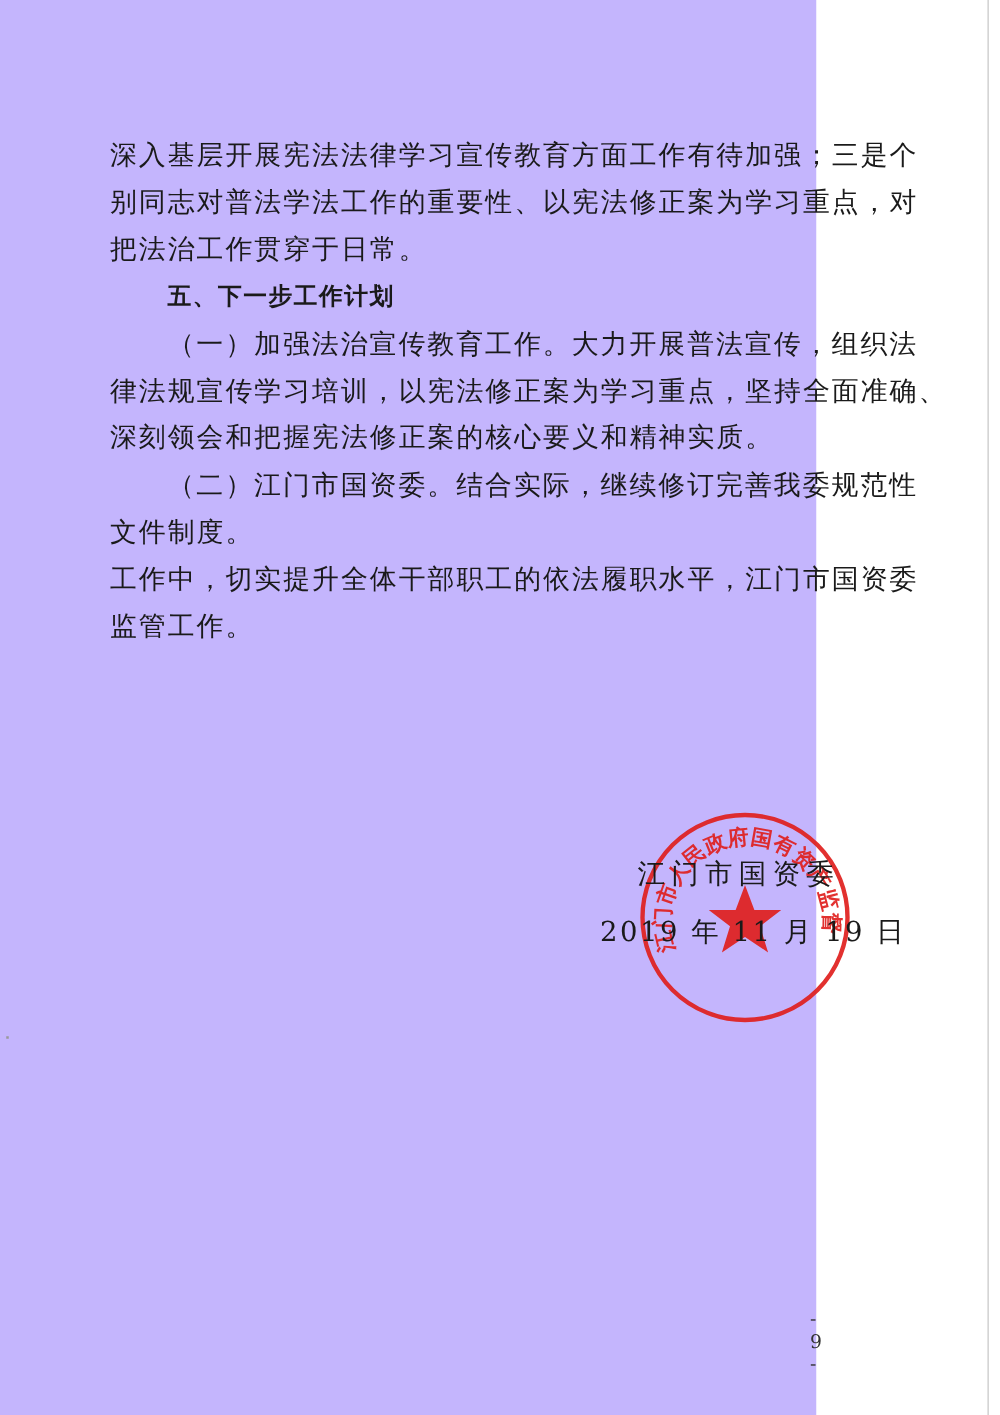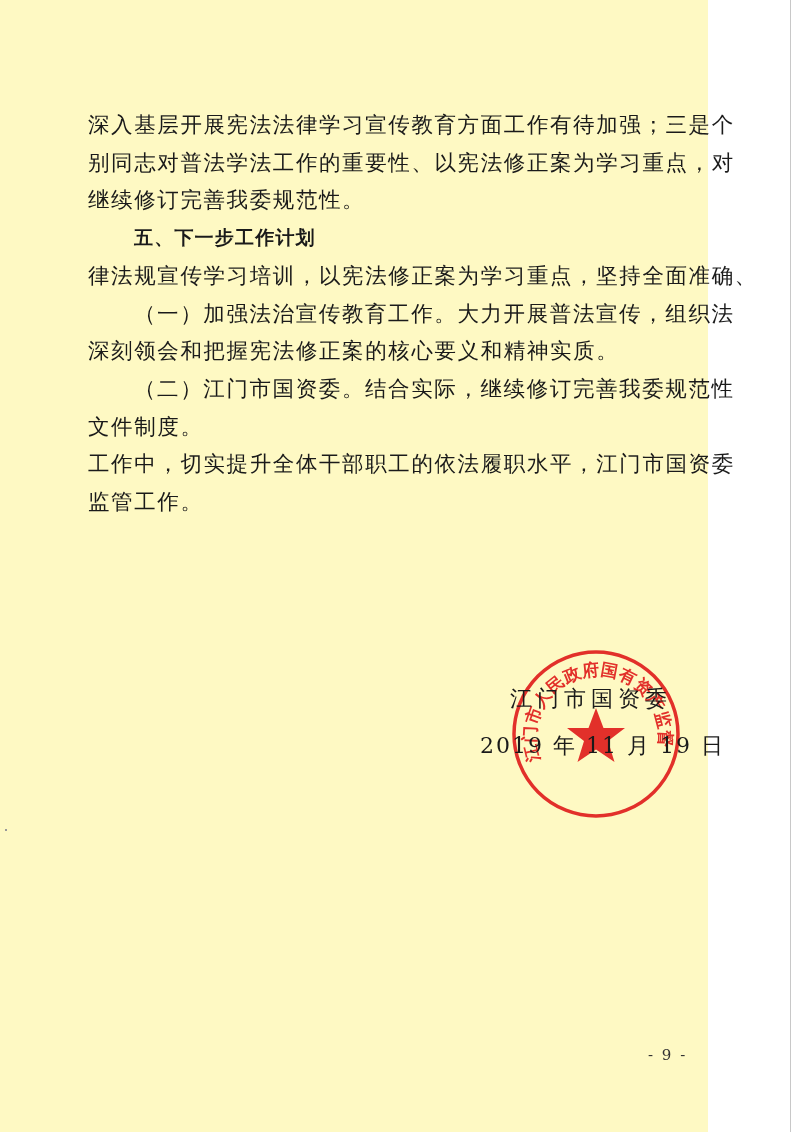--- a/index.html
+++ b/index.html
@@ -11,22 +11,22 @@
       width: 800px;
       height: 1132px;
       position: relative;
       overflow: hidden;
       font-family: "DejaVu Serif", "Liberation Serif", serif;
       color: #1a1a1a;
     }
     .page {
       position: absolute;
       left: 0; top: 0;
-      width: 708px; height: 1132px;
-      background: #fef9c3;
+      width: 653px; height: 1132px;
+      background: #c4b5fd;
     }
     .scan-edge {
       position: absolute;
       left: 790px;
       top: 0;
       width: 1px;
       height: 1132px;
       background: #c8c8c8;
     }
     .speck {
@@ -94,30 +94,30 @@
 </head>
 <body>
 
 <div class="page">
   <div class="scan-edge"></div>
   <div class="speck"></div>
 
   <div class="body-text" style="top:106px;">
     <span class="line">深入基层开展宪法法律学习宣传教育方面工作有待加强；三是个</span>
     <span class="line">别同志对普法学法工作的重要性、以宪法修正案为学习重点，对</span>
-    <span class="line last">继续修订完善我委规范性。</span>
+    <span class="line last">把法治工作贯穿于日常。</span>
   </div>
 
   <div class="body-text" style="top:219px;">
     <span class="line last indent heading">五、下一步工作计划</span>
   </div>
 
   <div class="body-text" style="top:257px;">
+    <span class="line indent">（一）加强法治宣传教育工作。大力开展普法宣传，组织法</span>
     <span class="line">律法规宣传学习培训，以宪法修正案为学习重点，坚持全面准确、</span>
-    <span class="line indent">（一）加强法治宣传教育工作。大力开展普法宣传，组织法</span>
     <span class="line last">深刻领会和把握宪法修正案的核心要义和精神实质。</span>
   </div>
 
   <div class="body-text" style="top:370px;">
     <span class="line indent">（二）江门市国资委。结合实际，继续修订完善我委规范性</span>
     <span class="line last">文件制度。</span>
   </div>
 
   <div class="body-text" style="top:445px;">
     <span class="line">工作中，切实提升全体干部职工的依法履职水平，江门市国资委</span>

